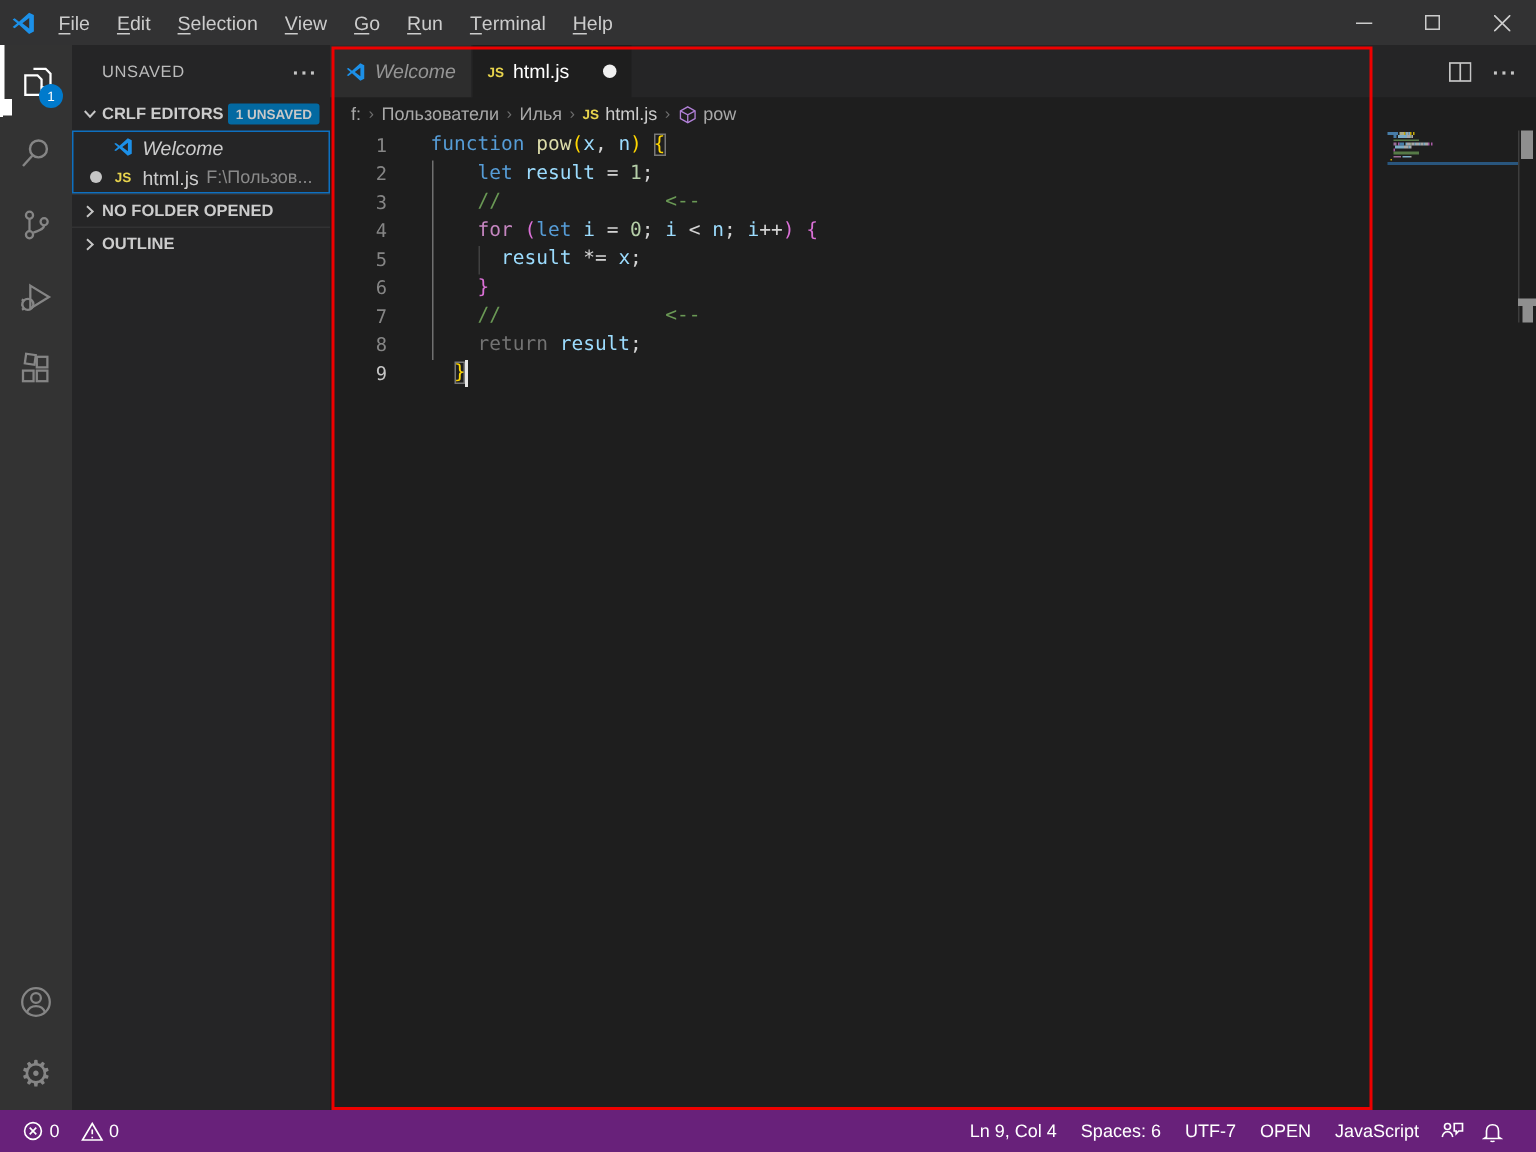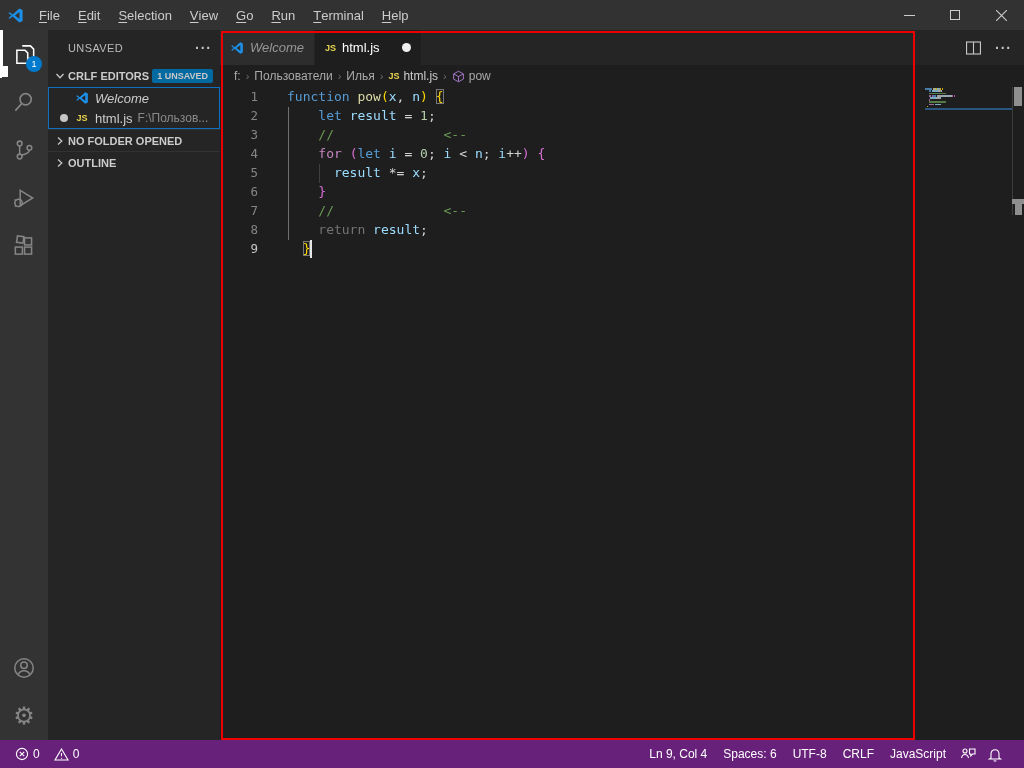--- a/index.html
+++ b/index.html
@@ -452,22 +452,22 @@
             <path d="M7.5 5 V8.2"></path>
             <path d="M7.5 9.8 V10.8"></path>
           </svg>
           <span>0</span>
         </span>
       </div>
     <div class="st-right">
       <span id="st-right-texts" style="display:flex;">
           <span class="st-text">Ln 9, Col 4</span>
           <span class="st-text">Spaces: 6</span>
-          <span class="st-text">UTF-8</span>
-          <span class="st-text">CRLF</span>
+          <span class="st-text">UTF-7</span>
+          <span class="st-text">OPEN</span>
           <span class="st-text">JavaScript</span>
         </span>
       <span class="st-ico">
         <svg width="16" height="14" viewBox="0 0 16 14" fill="none" stroke="#ffffff" stroke-width="1.1">
           <circle cx="5" cy="4" r="2"></circle>
             <path d="M1.5 11 C2 8.5 3.3 7.5 5 7.5 C6.7 7.5 8 8.5 8.5 11"></path>
           <path d="M9.5 2 H15 V7 H12.5 L10.8 8.8 V7 H9.5 Z"></path>
         </svg>
       </span>
       <span class="st-ico">

